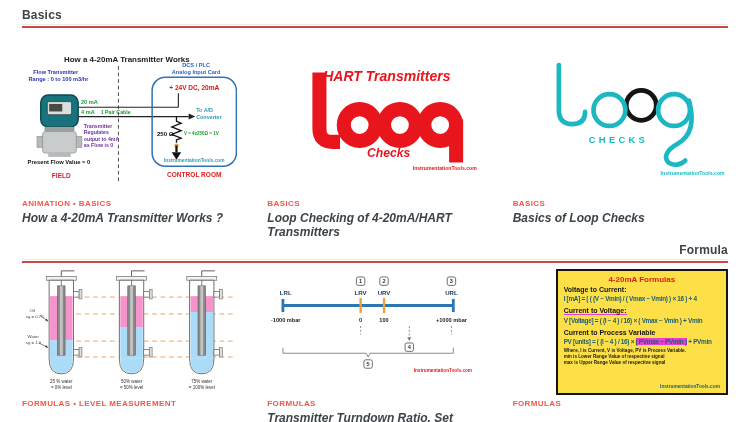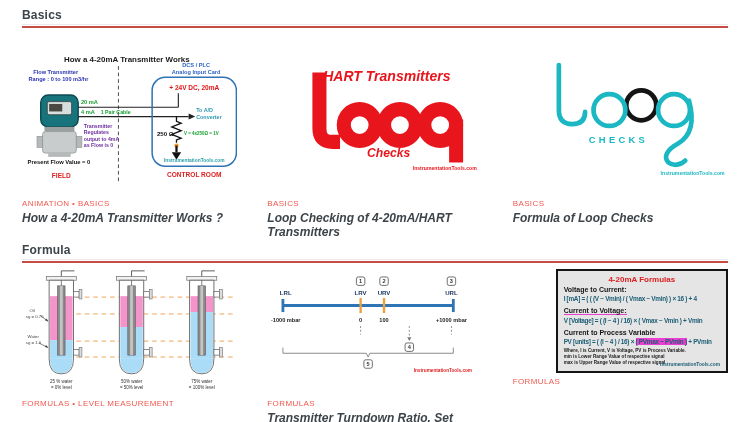--- a/index.html
+++ b/index.html
@@ -8,43 +8,43 @@
     background:#ffffff;
     font-family:"Liberation Sans", sans-serif;
     -webkit-font-smoothing:antialiased;
   }
   .wrap { padding:0 22px; }
   .sec-head {
     font-size:12px; font-weight:bold; color:#3d4449;
     padding-top:8px; padding-bottom:2px; letter-spacing:.2px;
     border-bottom:1px solid #ececec;
   }
-  .sec-head.second { padding-top:4px; }
+  .sec-head.second { padding-top:4px;text-align:right; }
   .redline { height:2px; background:#c64b42; margin-top:1px; }
   .row {
     display:grid; grid-template-columns:repeat(3,1fr);
     column-gap:30px; margin-top:24px;
   }
   .row.second { margin-top:6px; }
   .thumb { display:block; width:100%; cursor:pointer; }
   .thumb svg { display:block; width:100%; }
   .category {
-    margin-top:5px; font-size:8px; font-weight:normal; letter-spacing:.4px;
+    margin-top:5px; font-size:8px; font-weight:bold; letter-spacing:.4px;
     color:#f0584d; text-transform:uppercase; cursor:pointer;
   }
   .row.second .category { margin-top:4px; }
   .card-title {
     margin-top:3px; font-size:12px; line-height:14px; font-weight:bold;
     color:#3d4449; cursor:pointer;font-style:italic;
   }
   
   .formula-card {
     position:relative; box-sizing:border-box;
-    height:104px; border:2px solid #141414;
-    background:#e5e5e5; padding:4px 6px 3px;
+    height:126px; border:2px solid #141414;
+    background:#fde047; padding:4px 6px 3px;
     font-weight:bold; overflow:hidden;margin-left:43px;
   }
   .fc-title { color:#e01d1d; font-size:8px; text-align:center; }
   .fc-h { color:#141414; font-size:7px; margin-top:2px; }
   .fc-h .ul { display:inline-block; border-bottom:1.5px solid #e93fd0; }
   .fc-f {
     color:#1c5d74; font-size:6.4px; letter-spacing:-0.3px;
     margin-top:2px; white-space:nowrap;
   }
   .fc-f .hl { background:#e93fd0; }
@@ -148,21 +148,21 @@
             <path d="M49,14 L49,62 Q49,77 63,77 Q77,77 77,64"></path>
             <circle cx="103" cy="62" r="17"></circle>
             <circle cx="172" cy="62" r="17"></circle>
             <path d="M188,52 C194,74 190,90 176,98 C165,104 160,112 166,118 C171,122 179,121 184,116"></path>
           </g>
           <text x="81" y="97" font-size="10" font-weight="bold" letter-spacing="3.5" fill="#1bb7c3">CHECKS</text>
           <text x="226" y="131" text-anchor="end" font-size="5.5" font-weight="bold" fill="#1bb7c3">InstrumentationTools.com</text>
         </svg>
       </div>
       <div class="category">BASICS</div>
-      <div class="card-title">Formula of Loop Checks</div>
+      <div class="card-title">Basics of Loop Checks</div>
     </div>
   </div>
 
   <div class="sec-head second">Formula</div>
   <div class="redline"></div>
 
   <div class="row second">
 
     <div>
       <div class="thumb">

